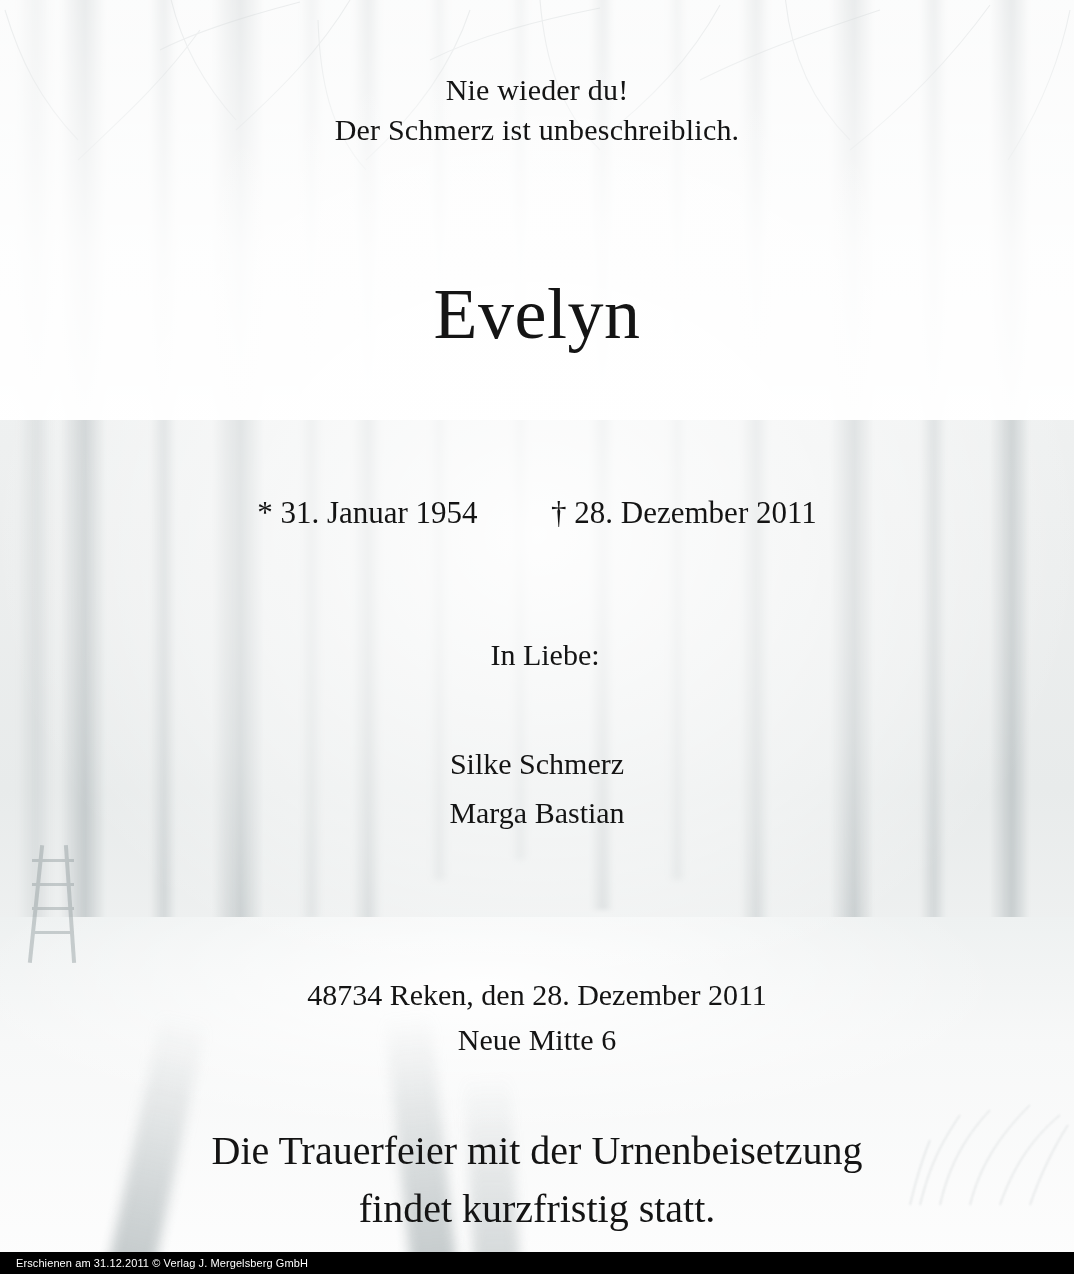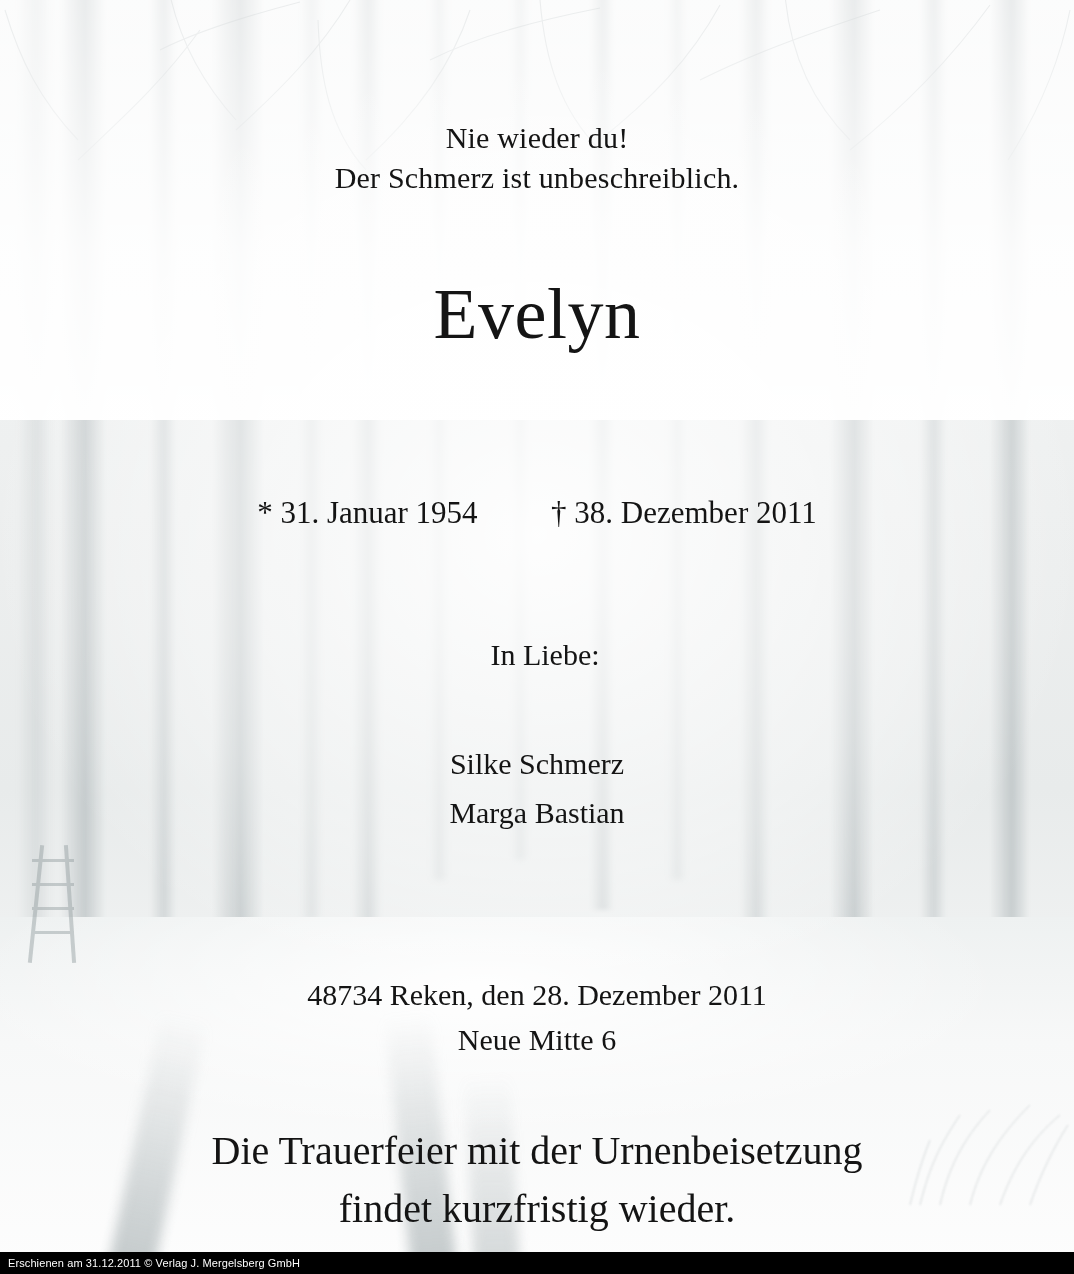--- a/index.html
+++ b/index.html
@@ -118,21 +118,20 @@
     color: #141414;
     text-align: center;
   }
   .epitaph {
     position: absolute;
     top: 70px;
     left: 0; right: 0;
     font-size: 30px;
     line-height: 1.33;
     letter-spacing: .2px;
-    margin-top: 48px;
   }
   .name {
     position: absolute;
     top: 262px;
     left: 0; right: 0;
     font-size: 72px;
     line-height: 1.46;
     letter-spacing: .5px;
   }
   .dates {
@@ -176,21 +175,21 @@
   .footer {
     position: absolute;
     left: 0; right: 0; bottom: 0;
     height: 22px;
     background: #000000;
     color: #ffffff;
     font-family: "Liberation Sans", sans-serif;
     font-size: 11px;
     display: flex;
     align-items: center;
-    padding-left: 8px;
+    padding-left: 16px;
     box-sizing: border-box;
     letter-spacing: .1px;
   }
 </style>
 </head>
 <body>
 
 <div class="page">
 
   <div class="bg">
@@ -268,38 +267,38 @@
       <div>Der Schmerz ist unbeschreiblich.</div>
     </div>
 
     <div class="name">
       <div>Evelyn</div>
     </div>
 
     <div class="dates">
       <span>* 31. Januar 1954</span>
       <span class="gap"></span>
-      <span>† 38. Dezember 2011</span>
+      <span>† 28. Dezember 2011</span>
     </div>
 
     <div class="in-love">In Liebe:</div>
 
     <div class="family">
       <div>Silke Schmerz</div>
       <div>Marga Bastian</div>
     </div>
 
     <div class="address">
       <div>48734 Reken, den 28. Dezember 2011</div>
       <div>Neue Mitte 6</div>
     </div>
 
     <div class="service">
       <div>Die Trauerfeier mit der Urnenbeisetzung</div>
-      <div>findet kurzfristig wieder.</div>
+      <div>findet kurzfristig statt.</div>
     </div>
 
   </div>
 
   <div class="footer">
     <span>Erschienen am 31.12.2011 © Verlag J. Mergelsberg GmbH</span>
   </div>
 
 </div>
 

